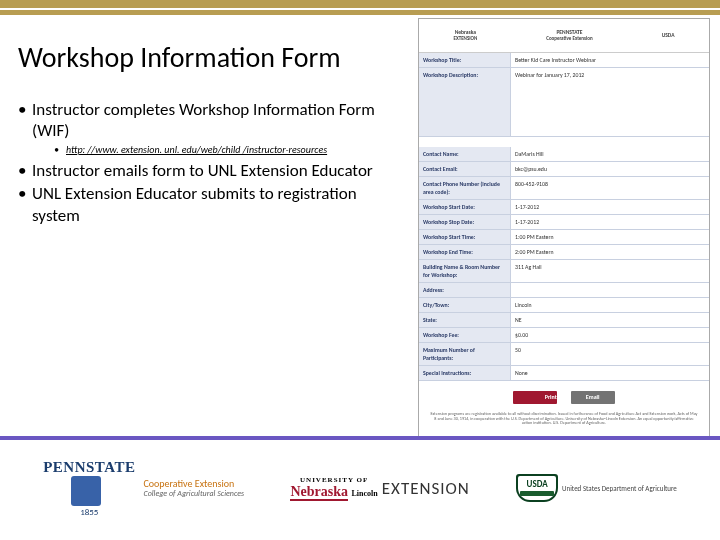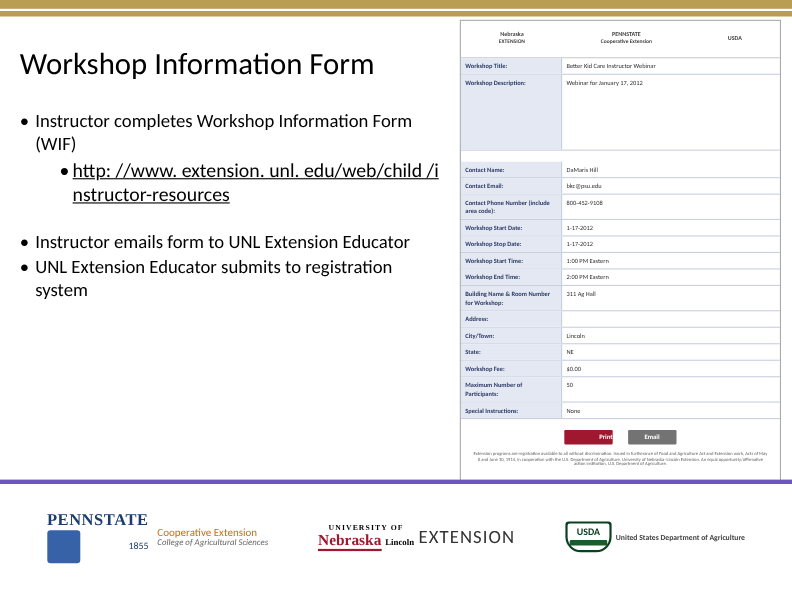--- a/index.html
+++ b/index.html
@@ -12,21 +12,21 @@
     position: relative;
     overflow: hidden;
   }
   .topbar1 { position:absolute; top:0; left:0; right:0; height:8px; background:#b89d52; }
   .topbar2 { position:absolute; top:10px; left:0; right:0; height:5px; background:#b89d52; }
   .content { position:absolute; top:40px; left:18px; width:390px; }
   .title { font-size:28px; font-weight:400; margin-bottom:24px; }
   ul.main { list-style:none; font-size:17px; line-height:1.25; }
   ul.main > li { position:relative; padding-left:14px; margin-bottom:2px; }
   ul.main > li::before { content:"•"; position:absolute; left:0; top:0; }
-  ul.sub { list-style:none; font-size:18px; margin-left:22px; margin-top:2px; margin-bottom:20px; }
+  ul.sub { list-style:none; font-size:10px; margin-left:22px; margin-top:2px; margin-bottom:4px;font-style:italic; }
   ul.sub > li { position:relative; padding-left:12px; }
   ul.sub > li::before { content:"•"; position:absolute; left:0; top:0; }
   .link { color:#000; text-decoration:underline; word-break:break-all; }
 
   .form-thumb {
     position:absolute; top:18px; right:10px; width:292px; height:420px;
     border:1px solid #aaa; background:#fff; font-size:6.2px; color:#333;
   }
   .ft-head { display:flex; justify-content:space-around; align-items:center; height:34px; border-bottom:1px solid #ccc; }
   .ft-logo { font-size:5.5px; font-weight:bold; color:#444; text-align:center; line-height:1; }
@@ -49,21 +49,21 @@
   }
   .flogo { display:flex; align-items:center; font-size:11px; color:#333; }
   .seal { width:30px; height:30px; background:#3862a8; border-radius:3px; margin-right:6px; }
   .penn { font-family: Georgia, serif; font-weight:bold; font-size:15px; color:#1b3d6d; letter-spacing:0.5px; }
   .coop { color:#c77210; font-size:10px; line-height:1; }
   .coop .sm { font-size:8px; color:#666; font-style:italic; }
   .neb { font-family: Georgia, serif; font-size:14px; font-weight:bold; color:#000; }
   .neb .und { color:#a01830; border-bottom:2px solid #a01830; }
   .neb .univ { font-size:7px; display:block; text-align:center; letter-spacing:1px; }
   .extx { font-size:17px; letter-spacing:1px; font-weight:300; margin-left:4px; }
-  .usda-wrap { display:flex; align-items:center;font-weight:bold; }
+  .usda-wrap { display:flex; align-items:center; }
   .usda { width:42px; height:28px; background:#0b4020; border-radius:3px 3px 14px 14px; position:relative; }
   .usda::before { content:""; position:absolute; inset:2px; border-radius:2px 2px 12px 12px; background:#fff; }
   .usda::after { content:"USDA"; position:absolute; top:4px; left:0; right:0; text-align:center; font-size:9px; font-weight:bold; color:#0b4020; }
   .usda-bar { position:absolute; bottom:6px; left:4px; right:4px; height:5px; background:#1a5c2e; border-radius:1px; }
   .usda-txt { font-size:7px; color:#444; margin-left:4px; line-height:1; }
 </style>
 </head>
 <body>
 
 <div class="topbar1"></div>
@@ -162,21 +162,21 @@
   </div>
   <div class="ft-fine">Extension programs are registration available to all without discrimination. Issued in furtherance of Food and Agriculture Act and Extension work, Acts of May 8 and June 30, 1914, in cooperation with the U.S. Department of Agriculture. University of Nebraska–Lincoln Extension. An equal opportunity/affirmative action institution. U.S. Department of Agriculture.</div>
 </div>
 
 <div class="divider"></div>
 
 <div class="footer">
   <div class="flogo">
     <div style="text-align:center;margin-right:8px">
       <div class="penn">PENNSTATE</div>
-      <div style="display:flex;align-items:center;justify-content:space-between;">
+      <div style="display:flex;align-items:center;justify-content:center;flex-direction:column;">
         <div class="seal"></div>
         <div style="font-size:9px;color:#1b3d6d">1855</div>
       </div>
     </div>
     <div class="coop">
       <div>Cooperative Extension</div>
       <div class="sm">College of Agricultural Sciences</div>
     </div>
   </div>
   <div class="flogo">

